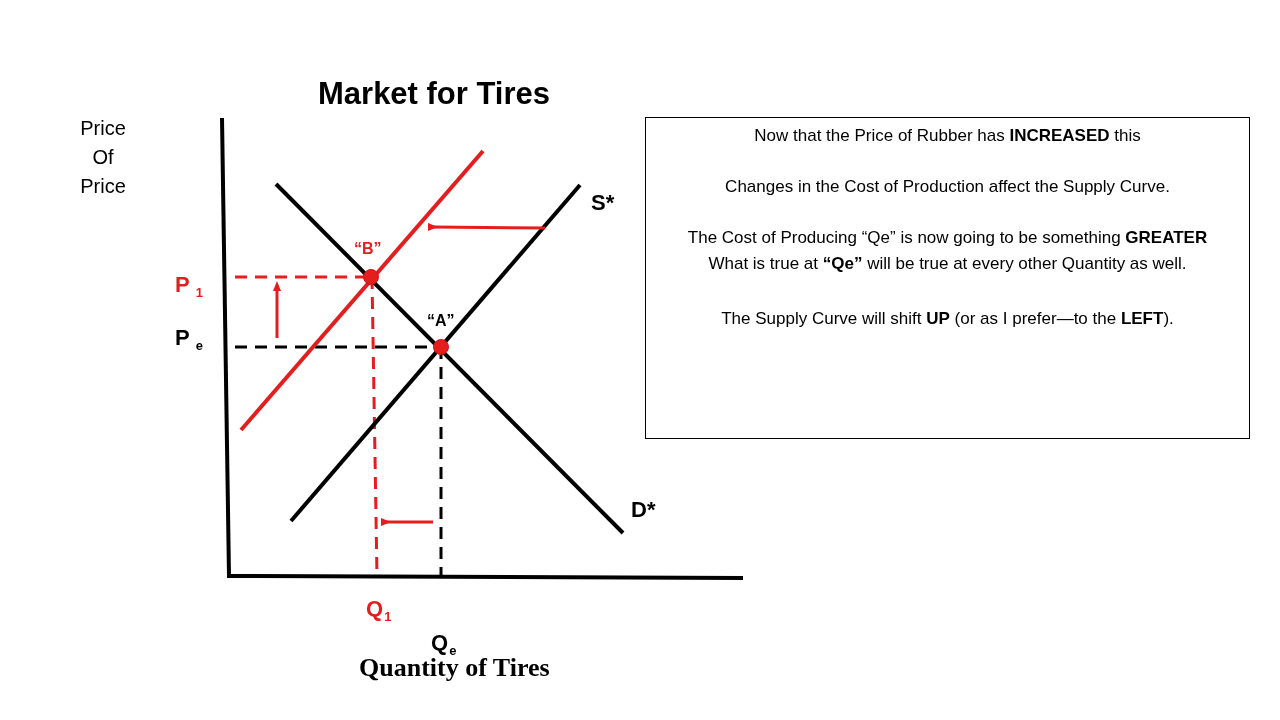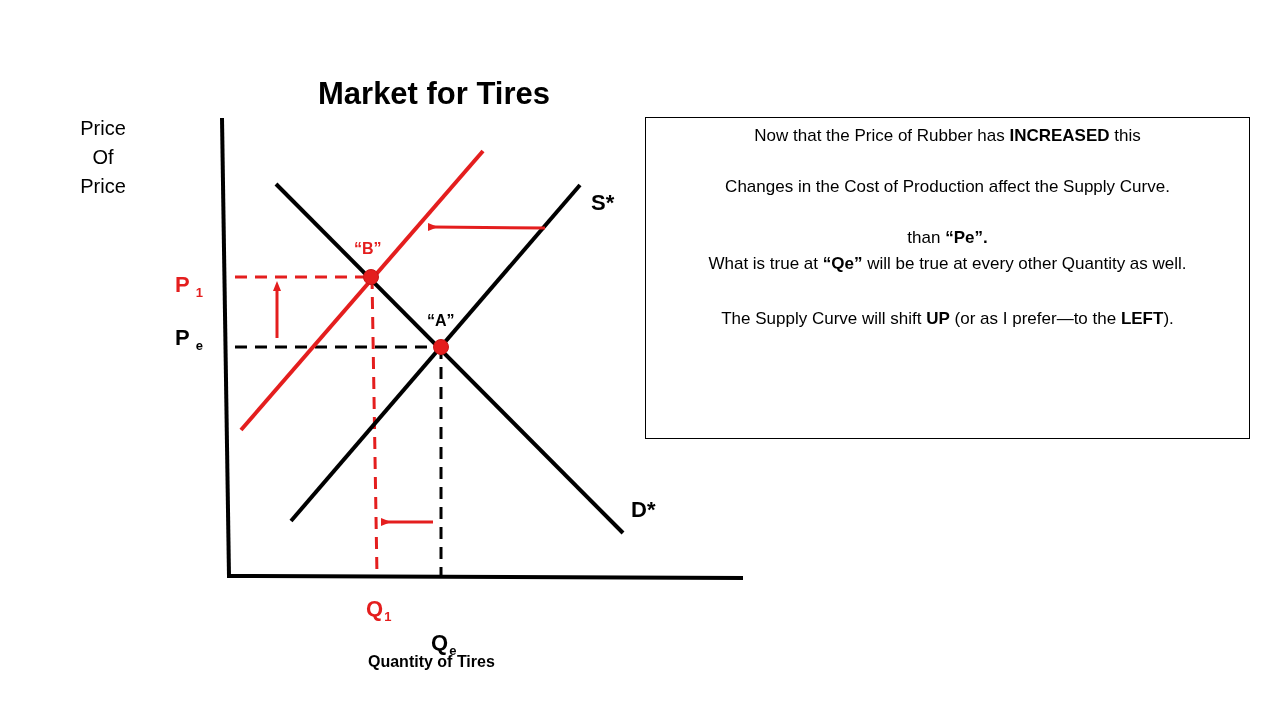--- a/index.html
+++ b/index.html
@@ -2,21 +2,21 @@
 <html><head>
 <meta charset="utf-8">
 <style>
   html, body { margin: 0; padding: 0; background: #ffffff; }
   body { width: 1280px; height: 720px; position: relative; overflow: hidden;
          font-family: "Liberation Sans", "DejaVu Sans", sans-serif; color: #000; }
   .abs { position: absolute; }
   .title { left: 318px; top: 76px; font-size: 31px; font-weight: bold; white-space: nowrap; text-align: right; }
   .ylabel { left: 62px; top: 114px; width: 82px; font-size: 20px; font-weight: normal;
             text-align: center; line-height: 29px; }
-  .xlabel { left: 368px; top: 653px; font-size: 16px; font-weight: bold; white-space: nowrap; }
+  .xlabel { left: 359px; top: 653px; font-size: 26px; font-weight: bold; white-space: nowrap; font-family: Liberation Serif, serif; }
   .lbl { font-weight: bold; white-space: nowrap; }
   .red { color: #e41e1e; }
   .sub { font-size: 13px; position: relative; top: 5px; margin-left: 6px; }
   .sub-tight { font-size: 13px; position: relative; top: 5px; margin-left: 1px; }
   svg.chart { position: absolute; left: 0; top: 0; }
   .textbox { left: 645px; top: 117px; width: 605px; height: 322px; border: 1.5px solid #000;
              box-sizing: border-box; text-align: center; font-size: 17px; line-height: 25.5px;
              padding-top: 5px; }
   .textbox p { margin: 0; }
   .gap { height: 25.5px; }
@@ -86,21 +86,21 @@
 <div class="abs xlabel">Quantity of Tires</div>
 
 <div class="abs textbox">
   <p>
     <span>Now that the Price of Rubber has </span><b>INCREASED</b><span> this</span>
   </p>
   <div class="gap"></div>
   <p>Changes in the Cost of Production affect the Supply Curve.</p>
   <div class="gap"></div>
   <p>
-    <span>than </span><b>“Pe”.</b>
+    <span>The Cost of Producing “Qe” is now going to be something </span><b>GREATER</b>
   </p>
   <p>
     <span>What is true at </span><b>“Qe”</b><span> will be true at every other Quantity as well.</span>
   </p>
   <div class="gap" style="height:30px"></div>
   <p>
     <span>The Supply Curve will shift </span><b>UP</b><span> (or as I prefer—to the </span><b>LEFT</b><span>).</span>
   </p>
   <div class="gap"></div>
 </div>

